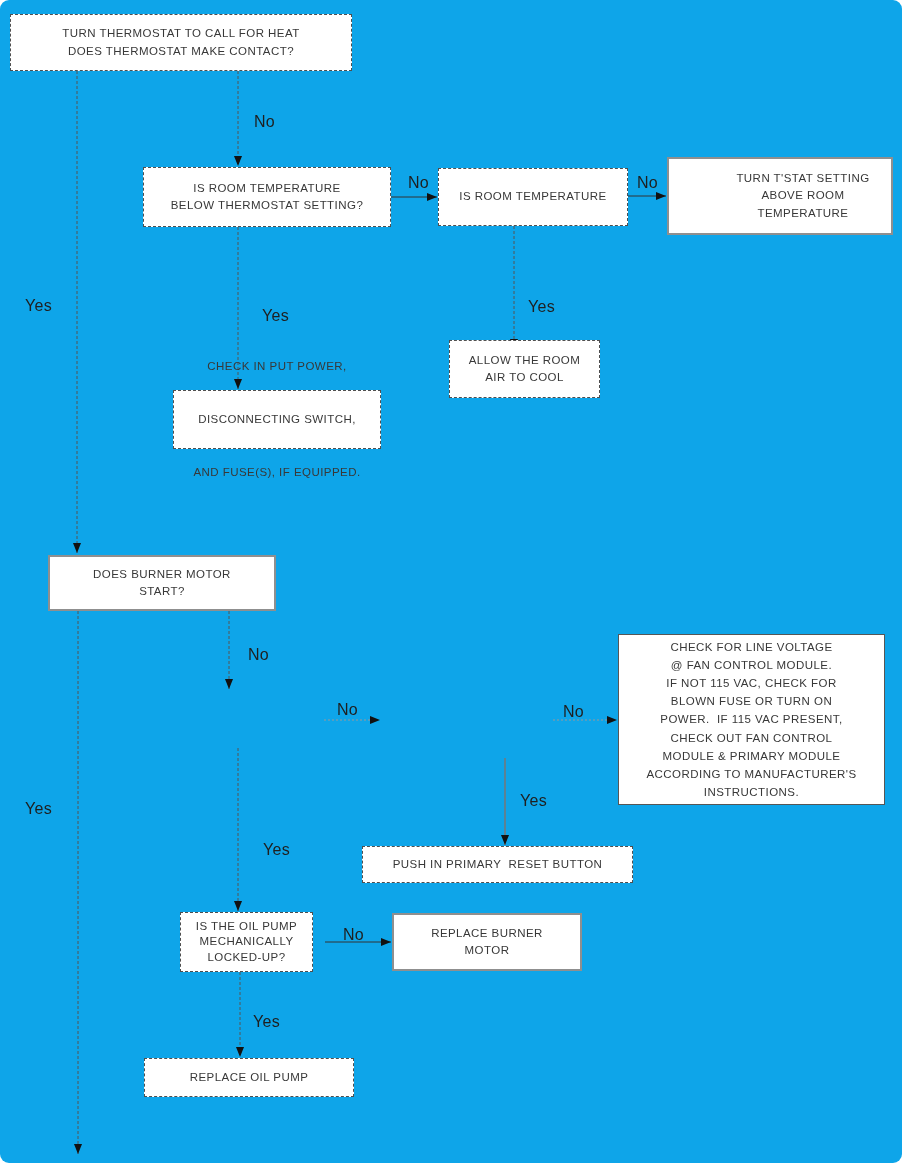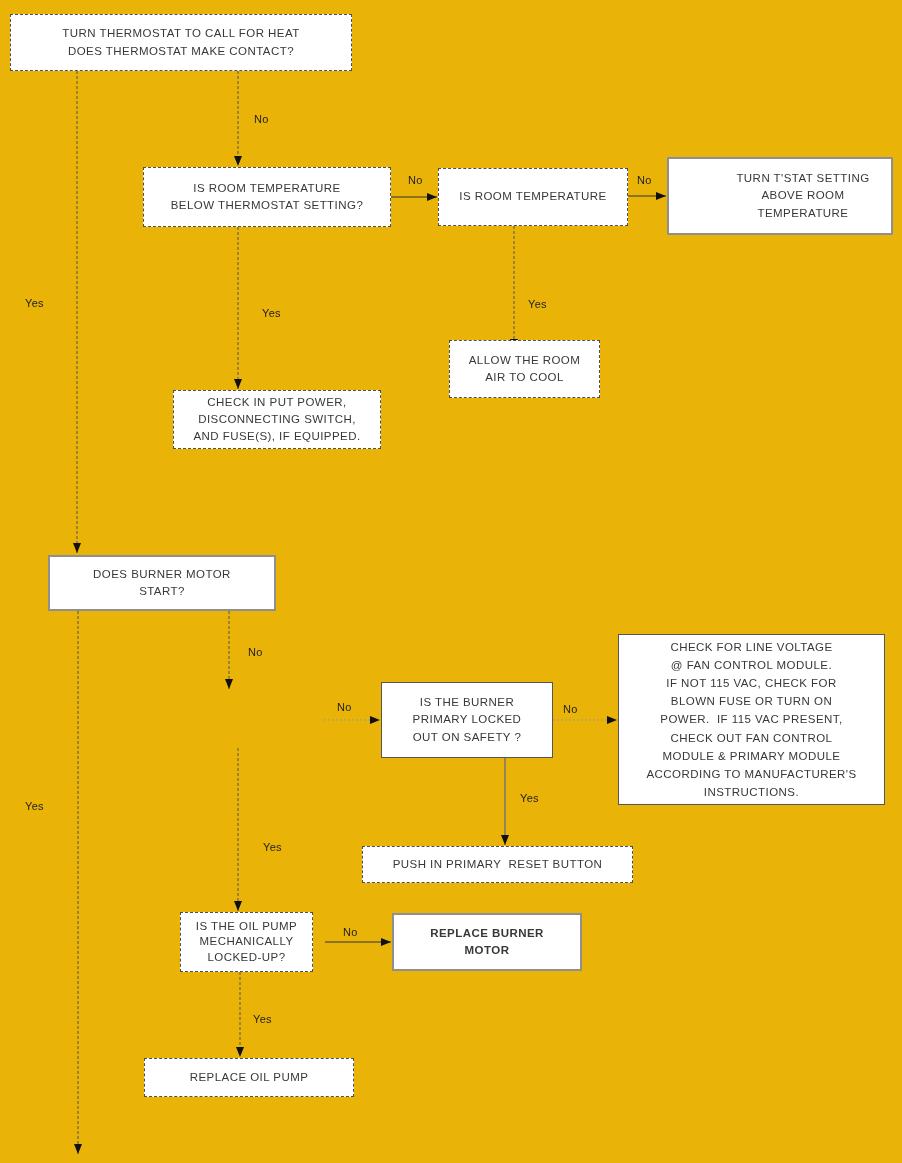--- a/index.html
+++ b/index.html
@@ -1,34 +1,34 @@
 <!DOCTYPE html>
 <html><head>
 <meta charset="utf-8">
 <style>
   * { margin:0; padding:0; box-sizing:border-box; }
   html,body { background:#ffffff; }
   body { font-family:"Liberation Sans", sans-serif; }
   .canvas {
     position:relative; width:902px; height:1163px;
-    background:#eab308; overflow:hidden;
+    background:#0ea5e9; overflow:hidden;border-radius:9px;
   }
   svg.wires { position:absolute; left:0; top:0; width:902px; height:1163px; }
   .node {
     position:absolute; display:flex; flex-direction:column;
     justify-content:center; align-items:center; text-align:center;
     color:#383838; font-size:11.5px; letter-spacing:0.45px; line-height:1.5;
     background:#ffffff;
   }
   .node .ln { display:block; white-space:pre; }
   .b-dashed { border:1px dashed #4f4f4f; }
   .b-solid  { border:2px solid #8f8f8f; }
   .b-solid-thin { border:1px solid #565656; }
   .edge-label {
-    position:absolute; font-size:11px; color:#1f1f1f; letter-spacing:0.3px;
+    position:absolute; font-size:16px; color:#1f1f1f; letter-spacing:0.3px;
     background:transparent;
   }
 </style>
 </head>
 <body>
 
 <div class="canvas">
 
   <svg class="wires" viewBox="0 0 902 1163">
     <defs>
@@ -84,37 +84,32 @@
     <span class="ln">TURN T'STAT SETTING</span>
     <span class="ln">ABOVE ROOM</span>
     <span class="ln">TEMPERATURE</span>
   </div>
 
   <div class="node b-dashed" style="left:449px; top:340px; width:151px; height:58px;">
     <span class="ln">ALLOW THE ROOM</span>
     <span class="ln">AIR TO COOL</span>
   </div>
 
-  <div class="node b-dashed" style="left:173px; top:390px; width:208px; height:59px;">
+  <div class="node b-dashed" style="left:173px; top:390px; width:208px; height:59px;gap:36px;">
     <span class="ln">CHECK IN PUT POWER,</span>
     <span class="ln">DISCONNECTING SWITCH,</span>
     <span class="ln">AND FUSE(S), IF EQUIPPED.</span>
   </div>
 
   <div class="node b-solid" style="left:48px; top:555px; width:228px; height:56px;">
     <span class="ln">DOES BURNER MOTOR</span>
     <span class="ln">START?</span>
   </div>
 
 
-  <div class="node b-solid-thin" style="left:381px; top:682px; width:172px; height:76px;">
-    <span class="ln">IS THE BURNER</span>
-    <span class="ln">PRIMARY LOCKED</span>
-    <span class="ln">OUT ON SAFETY ?</span>
-  </div>
 
   <div class="node b-solid-thin" style="left:618px; top:634px; width:267px; height:171px; line-height:1.58;">
     <span class="ln">CHECK FOR LINE VOLTAGE</span>
     <span class="ln">@ FAN CONTROL MODULE.</span>
     <span class="ln">IF NOT 115 VAC, CHECK FOR</span>
     <span class="ln">BLOWN FUSE OR TURN ON</span>
     <span class="ln">POWER.  IF 115 VAC PRESENT,</span>
     <span class="ln">CHECK OUT FAN CONTROL</span>
     <span class="ln">MODULE &amp; PRIMARY MODULE</span>
     <span class="ln">ACCORDING TO MANUFACTURER'S</span>
@@ -124,21 +119,21 @@
   <div class="node b-dashed" style="left:362px; top:846px; width:271px; height:37px;">
     <span class="ln">PUSH IN PRIMARY  RESET BUTTON</span>
   </div>
 
   <div class="node b-dashed" style="left:180px; top:912px; width:133px; height:60px; line-height:1.35;">
     <span class="ln">IS THE OIL PUMP</span>
     <span class="ln">MECHANICALLY</span>
     <span class="ln">LOCKED-UP?</span>
   </div>
 
-  <div class="node b-solid" style="left:392px; top:913px; width:190px; height:58px;font-weight:bold;">
+  <div class="node b-solid" style="left:392px; top:913px; width:190px; height:58px;">
     <span class="ln">REPLACE BURNER</span>
     <span class="ln">MOTOR</span>
   </div>
 
   <div class="node b-dashed" style="left:144px; top:1058px; width:210px; height:39px;">
     <span class="ln">REPLACE OIL PUMP</span>
   </div>
 
   <span class="edge-label" style="left:254px; top:113px;">No</span>
   <span class="edge-label" style="left:25px;  top:297px;">Yes</span>

